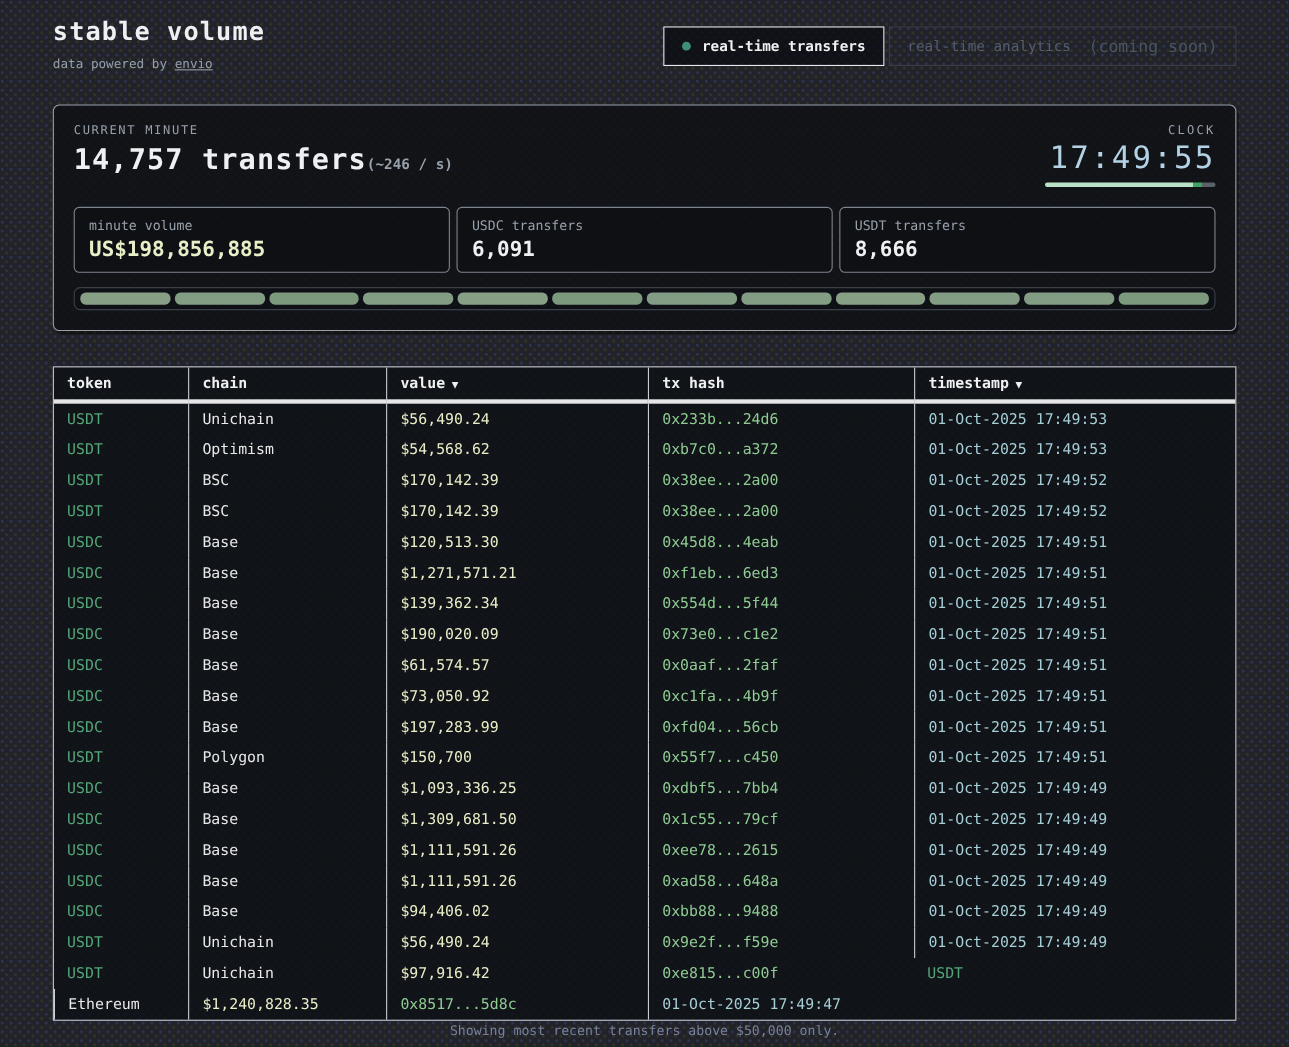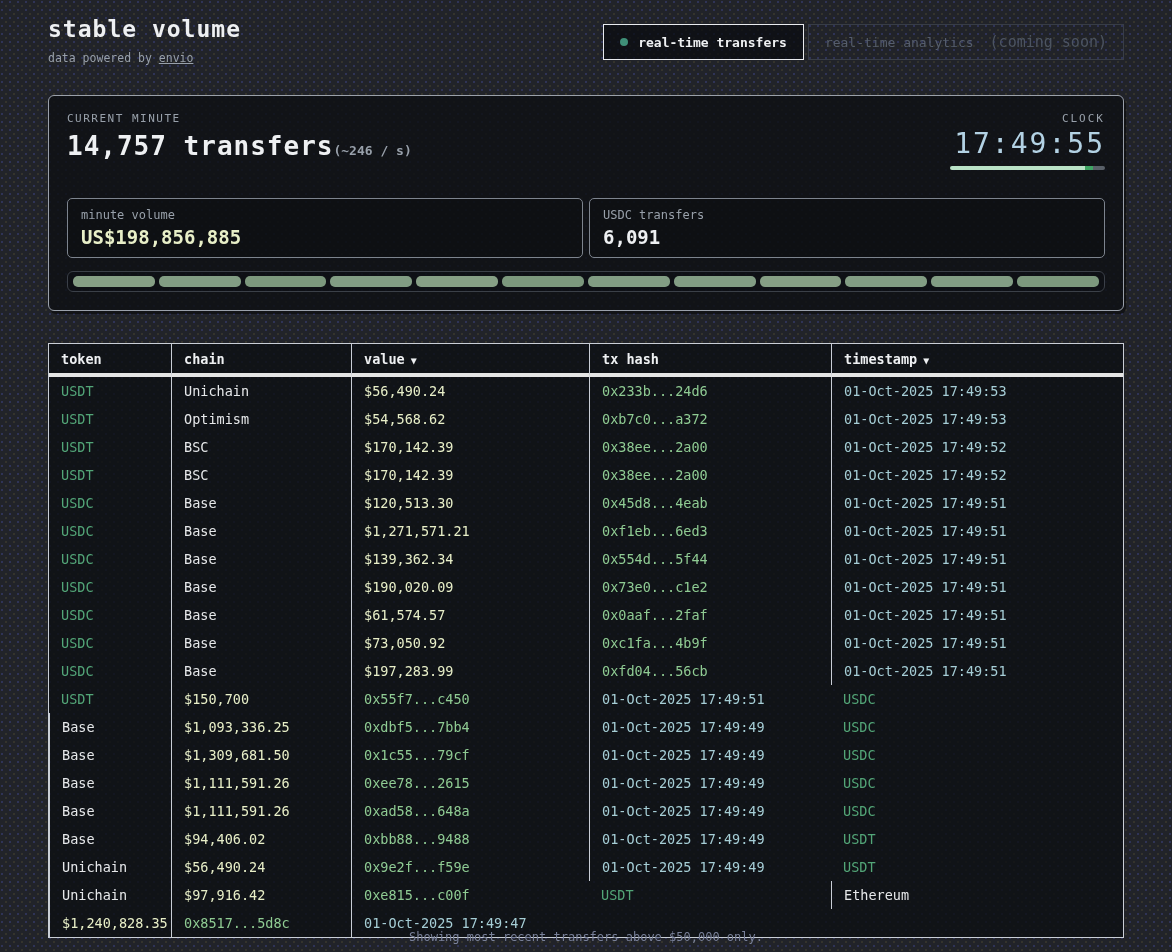--- a/index.html
+++ b/index.html
@@ -54,21 +54,21 @@
   .mp-count-line{margin-top:6px;display:flex;align-items:baseline;}
   .mp-count{font-size:26px;font-weight:bold;letter-spacing:1px;}
   .mp-rate{font-size:13px;color:var(--gray);font-weight:bold;}
   .mp-clock{text-align:right;}
   .mp-clock-label{font-size:11px;color:var(--gray);letter-spacing:2px;}
   .mp-clock-time{font-size:28px;color:var(--clock-blue);letter-spacing:2px;margin-top:2px;}
   .mp-clock-bar{
     margin-top:6px;height:4px;width:155px;margin-left:auto;border-radius:2px;
     background:linear-gradient(to right,#b9e2c6 0 87%,#3fa463 87% 92%,#596068 92% 100%);
   }
-  .stats-row{display:flex;gap:6px;margin-top:28px;}
+  .stats-row{display:flex;gap:6px;margin-top:18px;}
   .stat-box{flex:1;border:1px solid #7d848e;border-radius:5px;padding:9px 13px;background:rgba(10,12,16,.4);}
   .stat-label{font-size:12px;color:var(--gray);}
   .stat-value{font-size:19px;font-weight:bold;margin-top:4px;}
   .stat-value.vol{color:var(--value-yellow);}
   .seg-bar{
     margin-top:13px;border:1px solid #3b4048;border-radius:6px;
     padding:4px 5px;display:flex;gap:4px;background:rgba(10,12,16,.35);
   }
   .seg{flex:1;height:11px;border-radius:5px;background:var(--seg-green);opacity:.92;}
   .seg:nth-child(3n){background:#86a487;}
@@ -143,20 +143,24 @@
 
     <div class="stats-row">
       <div class="stat-box">
         <div class="stat-label">minute volume</div>
         <div class="stat-value vol">US$198,856,885</div>
       </div>
       <div class="stat-box">
         <div class="stat-label">USDC transfers</div>
         <div class="stat-value">6,091</div>
       </div>
+      <div class="stat-box">
+        <div class="stat-label">USDT transfers</div>
+        <div class="stat-value">8,666</div>
+      </div>
     </div>
 
     <div class="seg-bar">
         <div class="seg"></div>
         <div class="seg"></div>
         <div class="seg"></div>
         <div class="seg"></div>
         <div class="seg"></div>
         <div class="seg"></div>
         <div class="seg"></div>
@@ -235,20 +239,21 @@
     <div class="td c-hash col-sep">0xc1fa...4b9f</div>
     <div class="td c-ts col-sep">01-Oct-2025 17:49:51</div>
 
     <div class="td c-token">USDC</div>
     <div class="td c-chain col-sep">Base</div>
     <div class="td c-value col-sep">$197,283.99</div>
     <div class="td c-hash col-sep">0xfd04...56cb</div>
     <div class="td c-ts col-sep">01-Oct-2025 17:49:51</div>
 
     <div class="td c-token">USDT</div>
+    <div class="td c-chain col-sep">Polygon</div>
     <div class="td c-value col-sep">$150,700</div>
     <div class="td c-hash col-sep">0x55f7...c450</div>
     <div class="td c-ts col-sep">01-Oct-2025 17:49:51</div>
 
     <div class="td c-token">USDC</div>
     <div class="td c-chain col-sep">Base</div>
     <div class="td c-value col-sep">$1,093,336.25</div>
     <div class="td c-hash col-sep">0xdbf5...7bb4</div>
     <div class="td c-ts col-sep">01-Oct-2025 17:49:49</div>
 

